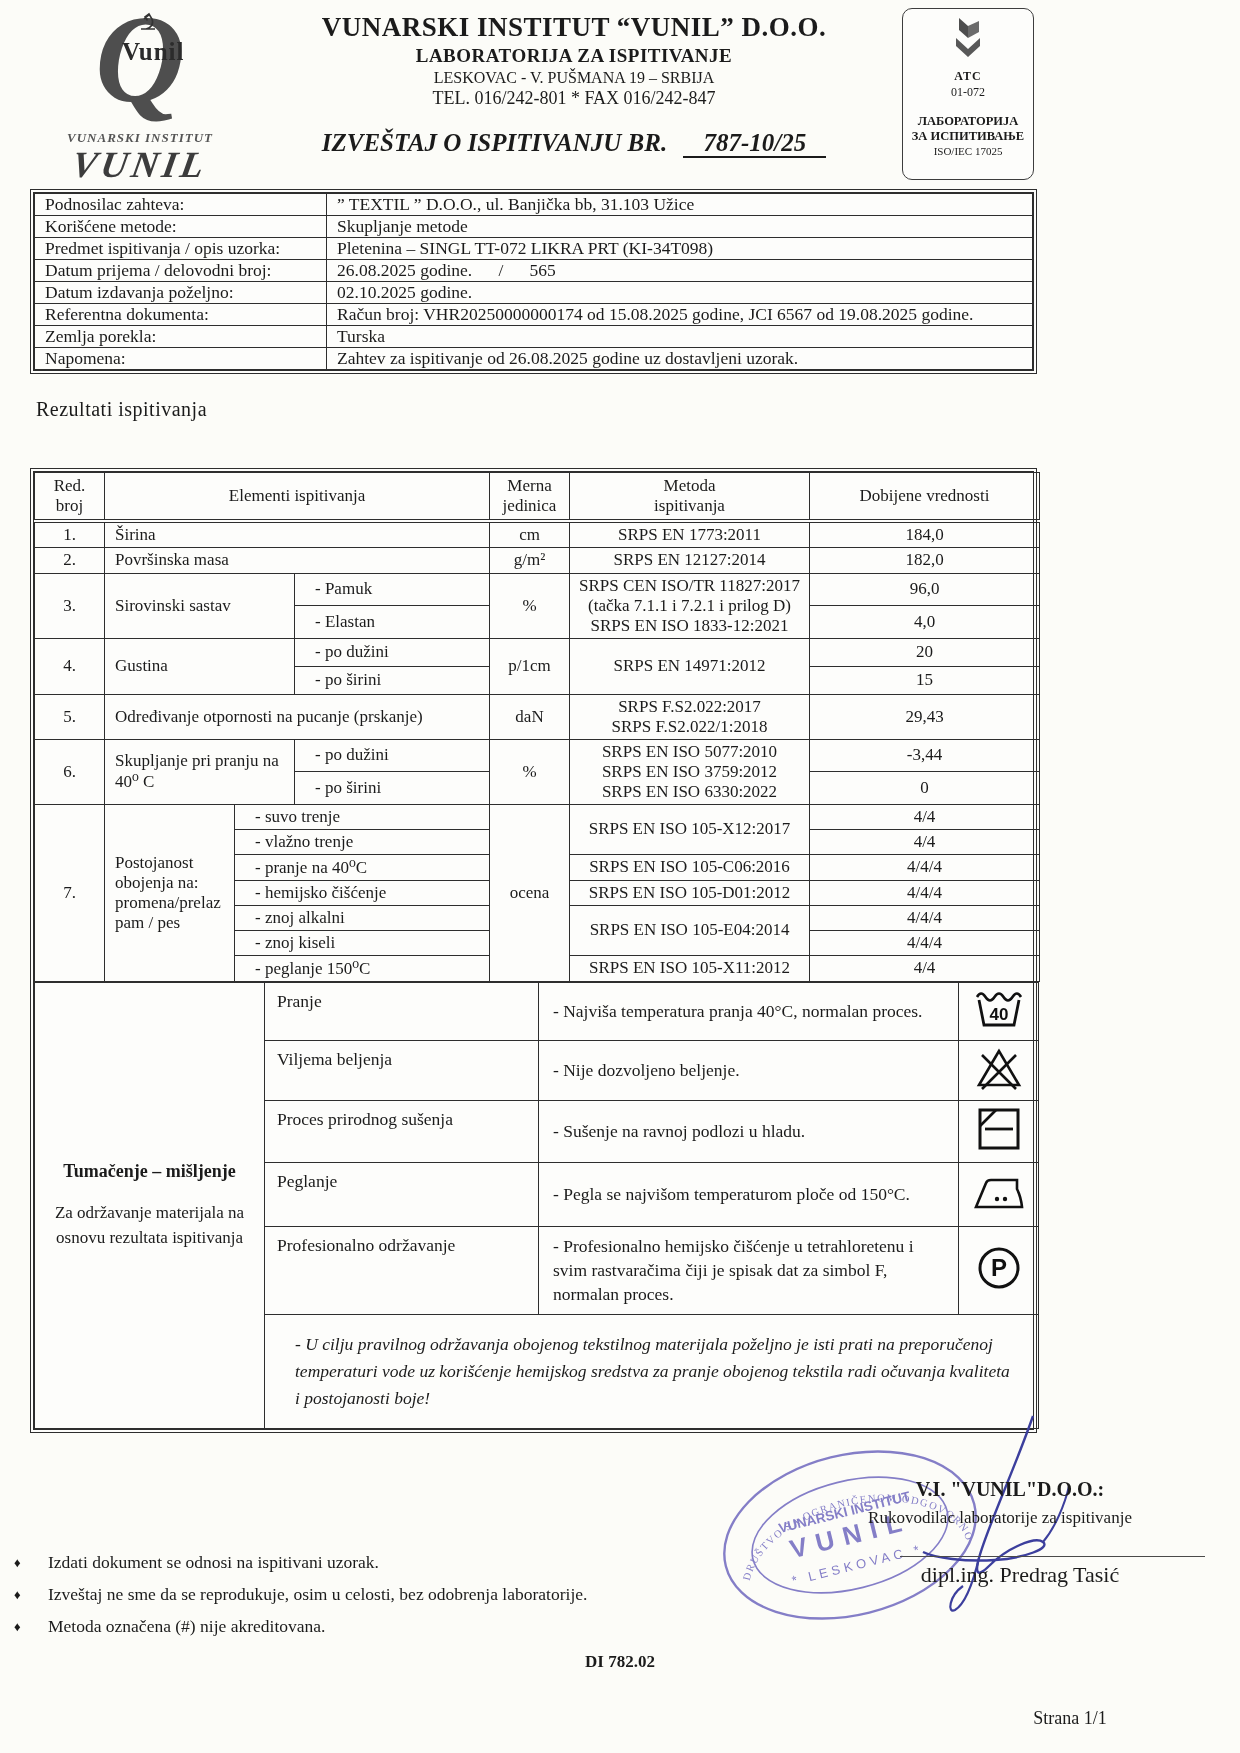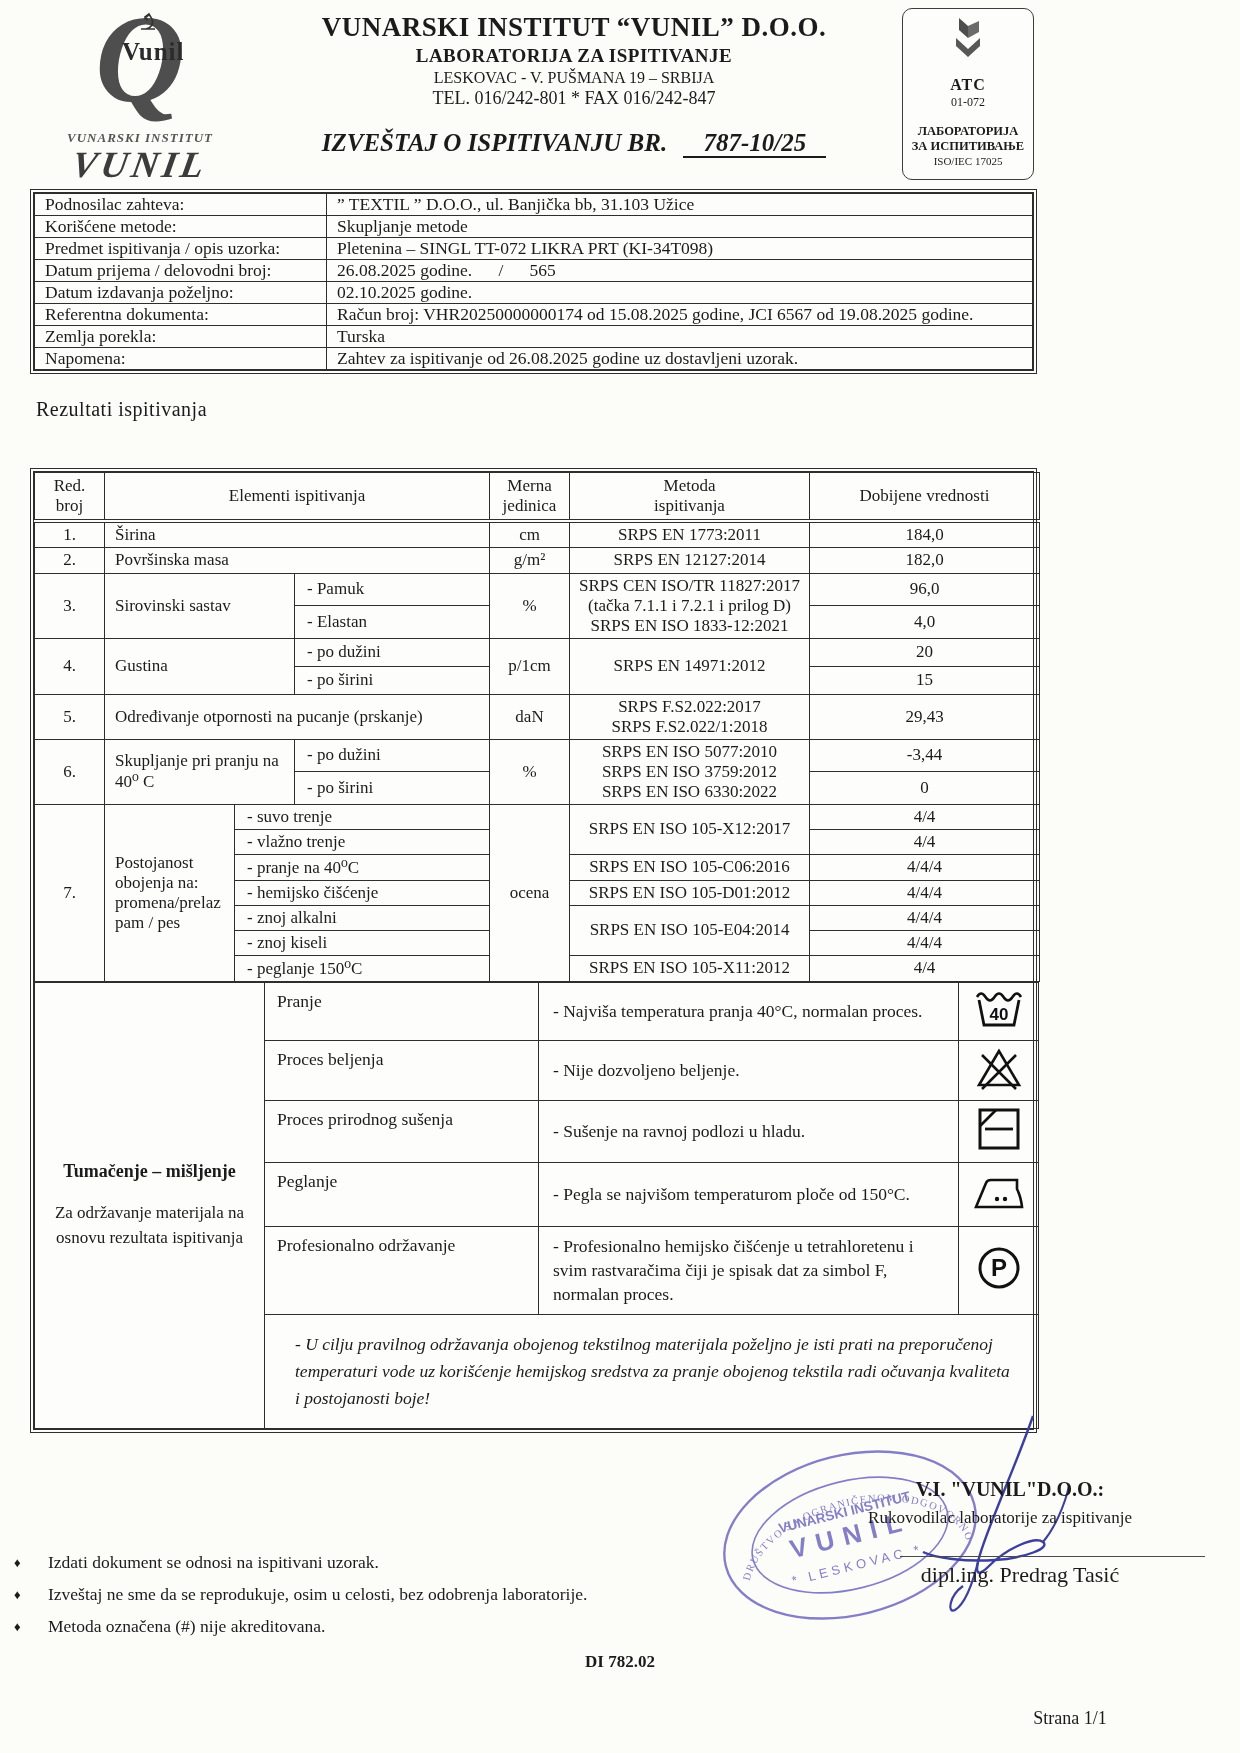--- a/index.html
+++ b/index.html
@@ -24,41 +24,41 @@
   .header-center { position:absolute; left:248px; top:12px; width:652px; text-align:center; }
   .inst-name { font-size:27px; font-weight:bold; letter-spacing:0.5px; }
   .lab-name  { font-size:19px; font-weight:bold; margin-top:2px; letter-spacing:0.5px; }
   .addr-line { font-size:16px; margin-top:2px; }
   .tel-line  { font-size:18px; margin-top:1px; }
   .report-line { margin-top:20px; font-size:25px; font-weight:bold; font-style:italic; }
   .report-num { border-bottom:2.5px solid #1b1b1b; padding:0 20px; margin-left:10px; }
 
   .badge { position:absolute; left:902px; top:8px; width:132px; height:172px;
            border:1.5px solid #3d3d3d; border-radius:10px; text-align:center; padding-top:8px; background:#fdfdfb; }
-  .badge-org { font-size:16px; font-weight:bold; letter-spacing:1px; margin-top:11px; }
+  .badge-org { font-size:12px; font-weight:bold; letter-spacing:1px; margin-top:4px; }
   .badge-code { font-size:12px; margin-top:1px; }
   .badge-l1, .badge-l2 { font-size:12.5px; font-weight:bold; line-height:15px; }
   .badge-l1 { margin-top:14px; }
   .badge-l3 { font-size:11px; margin-top:1px; }
 
   
   .infowrap { position:absolute; left:30px; top:189px; width:1007px; border:4px double #2e2e2e; background:#fdfdfb; }
   table { border-collapse:collapse; width:100%; table-layout:fixed; }
   .info td { border:1.5px solid #2e2e2e; font-size:17.5px; padding:0 10px; height:22px; line-height:21px; overflow:hidden; white-space:nowrap; }
   .info td.lbl { width:292px; }
   .info td.val { white-space:pre-wrap; }
 
   .section-heading { position:absolute; left:36px; top:398px; font-size:20px; letter-spacing:0.5px; }
 
   
   .tablewrap { position:absolute; left:30px; top:468px; width:1007px; border:4px double #2e2e2e; background:#fdfdfb; }
   .results td, .results th { border:1.5px solid #2e2e2e; font-size:17px; text-align:center; vertical-align:middle; padding:2px 6px; font-weight:normal; }
   .results thead th { height:48px; border-bottom:4px double #2e2e2e; }
   .results .name { text-align:left; padding-left:10px; }
-  .results .sub  { text-align:left; padding-left:12px;margin-left:40px; }
+  .results .sub  { text-align:left; padding-left:20px;margin-left:40px; }
   .results tr.h26 td { height:26px; }
   .results tr.h28 td { height:28px; }
   .results tr.h44 td { height:44px; }
   .results tr.h30 td { height:30px; }
   .results tr.h23 td { height:23px; }
   .mline { line-height:20px; }
 
   .care td { border:1.5px solid #2e2e2e; font-size:17.5px; }
   .care .cname { text-align:left; vertical-align:top; padding:8px 12px; }
   .care .cdesc { text-align:left; vertical-align:middle; padding:4px 14px; line-height:24px; }
@@ -324,21 +324,21 @@
           <td class="cdesc">-  Najviša temperatura pranja 40°C, normalan proces.</td>
           <td class="csym">
             <svg width="50" height="44" viewBox="0 0 50 44">
               <path d="M3 10 q4 -7 8.5 0 q4.5 7 9 0 q4.5 -7 9 0 q4.5 7 9 0 q4.5 -7 8.5 0" fill="none" stroke="#111" stroke-width="2.6"></path>
               <path d="M5 13 L10 38 L40 38 L45 13" fill="none" stroke="#111" stroke-width="2.8"></path>
               <text x="25" y="33" text-anchor="middle" font-size="17" font-weight="bold" font-family="Liberation Sans, sans-serif" fill="#111">40</text>
             </svg>
           </td>
         </tr>
         <tr class="ch2">
-          <td class="cname">Proces beljenja</td>
+          <td class="cname">Viljema beljenja</td>
           <td class="cdesc">-  Nije dozvoljeno beljenje.</td>
           <td class="csym">
             <svg width="48" height="46" viewBox="0 0 48 46">
               <path d="M24 6 L4 40 L44 40 Z" fill="none" stroke="#111" stroke-width="2.6"></path>
               <path d="M7 10 L41 44 M41 10 L7 44" stroke="#111" stroke-width="2.6"></path>
             </svg>
           </td>
         </tr>
         <tr class="ch3">
           <td class="cname">Proces prirodnog sušenja</td>

